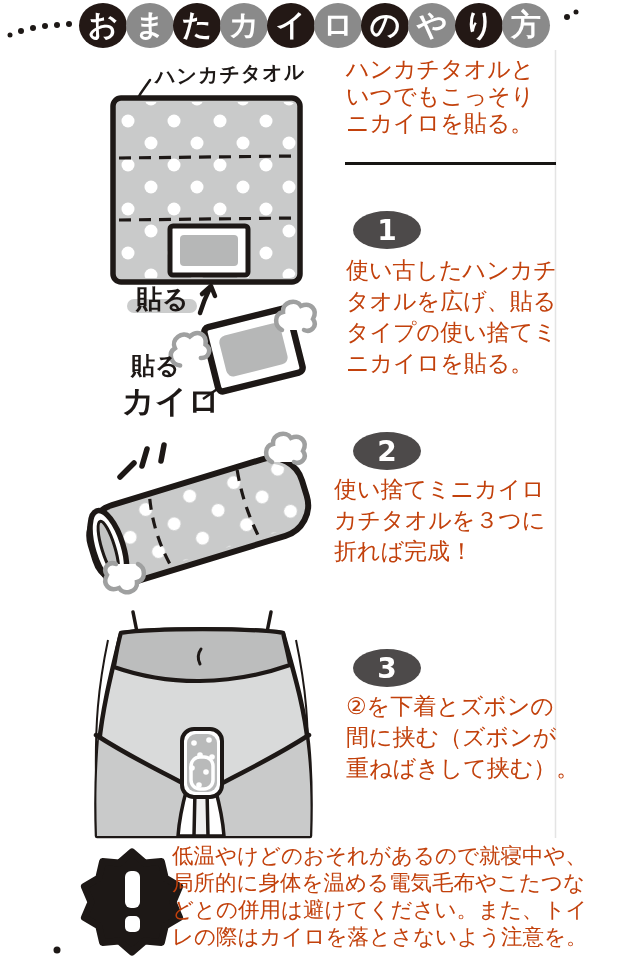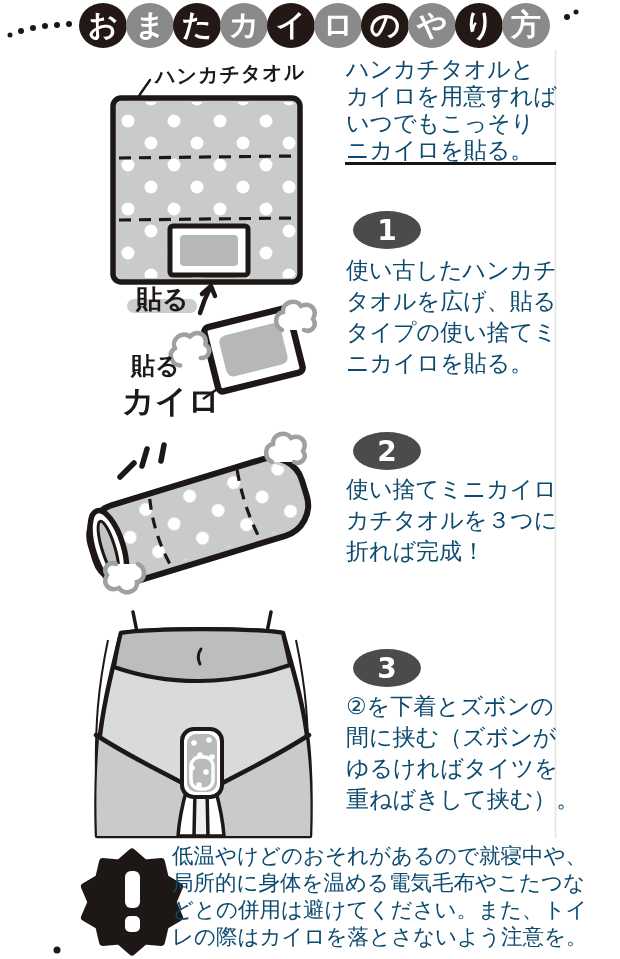--- a/index.html
+++ b/index.html
@@ -10,21 +10,21 @@
   
   .title-row{position:absolute;left:79px;top:3px;display:flex}
   .oval{
     width:48px;height:45px;border-radius:50%;margin-right:-1px;
     display:flex;align-items:center;justify-content:center;
     color:#fff;font-size:30px;font-weight:bold;flex:0 0 auto;
   }
   .oval:nth-child(odd){background:#231815}
   .oval:nth-child(even){background:#8a8a8a}
   
-  .block{position:absolute;color:#0c4a6e}
+  .block{position:absolute;color:#c2410c}
   .intro{left:346px;top:56px;font-size:23px;line-height:27px}
   .steptext{font-size:23px;line-height:31px}
   .warntext{left:172px;top:842px;font-size:21.5px;line-height:27px}
   .txtline{white-space:nowrap}
   .underline{position:absolute;left:345px;top:162px;width:211px;height:3px;background:#171513}
   
   .badge{
     position:absolute;left:353px;width:68px;height:38px;background:#4d4a4a;border-radius:50%;
     color:#fff;font-size:28px;font-weight:bold;display:flex;align-items:center;justify-content:center;
   }
@@ -137,50 +137,48 @@
   <span class="oval">イ</span>
   <span class="oval">ロ</span>
   <span class="oval">の</span>
   <span class="oval">や</span>
   <span class="oval">り</span>
   <span class="oval">方</span>
 </div>
 
 <div class="block intro">
   <div class="txtline">ハンカチタオルと</div>
-  <div class="txtline">カイロを用意すれば</div>
   <div class="txtline">いつでもこっそり</div>
   <div class="txtline">ニカイロを貼る。</div>
 </div>
 <div class="underline"></div>
 
 <div class="hand lbl-towel">ハンカチタオル</div>
 <div class="hand lbl-stick">貼る</div>
 <div class="hand lbl-sk1">貼る</div>
 <div class="hand lbl-sk2">カイロ</div>
 
 <div class="badge" style="top:211px">1</div>
 <div class="badge" style="top:432px">2</div>
 <div class="badge" style="top:649px">3</div>
 
 <div class="block steptext" style="left:346px;top:255px">
   <div class="txtline">使い古したハンカチ</div>
   <div class="txtline">タオルを広げ、貼る</div>
   <div class="txtline">タイプの使い捨てミ</div>
   <div class="txtline">ニカイロを貼る。</div>
 </div>
-<div class="block steptext" style="left:346px;top:474px">
+<div class="block steptext" style="left:334px;top:474px">
   <div class="txtline">使い捨てミニカイロ</div>
   <div class="txtline">カチタオルを３つに</div>
   <div class="txtline">折れば完成！</div>
 </div>
 <div class="block steptext" style="left:346px;top:691px">
   <div class="txtline">②を下着とズボンの</div>
   <div class="txtline">間に挟む（ズボンが</div>
-  <div class="txtline">ゆるければタイツを</div>
   <div class="txtline">重ねばきして挟む）。</div>
 </div>
 
 <div class="block warntext">
   <div class="txtline">低温やけどのおそれがあるので就寝中や、</div>
   <div class="txtline">局所的に身体を温める電気毛布やこたつな</div>
   <div class="txtline">どとの併用は避けてください。また、トイ</div>
   <div class="txtline">レの際はカイロを落とさないよう注意を。</div>
 </div>
 

